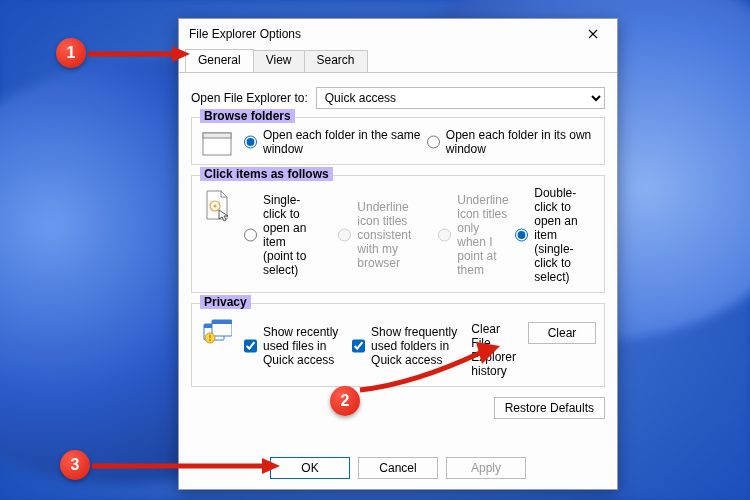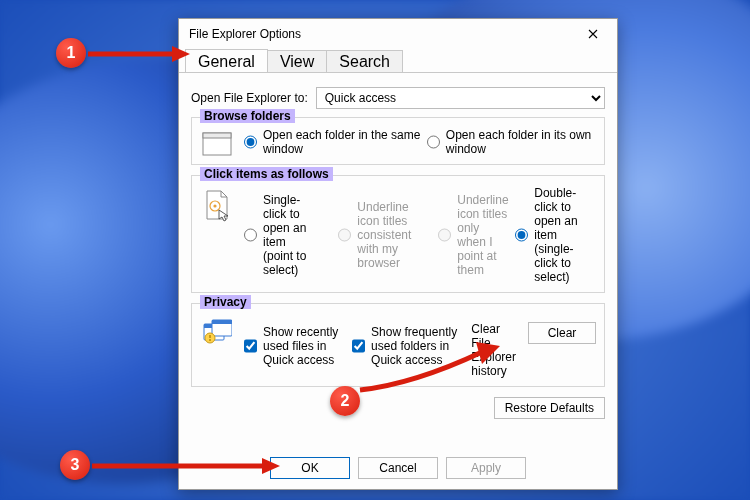--- a/index.html
+++ b/index.html
@@ -55,21 +55,21 @@
 
   
   .tabstrip {
     display:flex; align-items:flex-end; height:24px;
     padding-left: 6px;
     border-bottom: 1px solid #c8c8c8;
   }
   .tab {
     height: 22px; padding: 2px 12px 0 12px;
     border: 1px solid #c8c8c8; border-bottom: none;
-    background:#f1f1f1; font-size:16px; color:#000;
+    background:#f1f1f1; font-size:12px; color:#000;
     margin-right:-1px; cursor:pointer;
     position: relative;
   }
   .tab.active {
     background:#fdfdfd; height:23px; padding-top:3px;
     z-index: 2;
   }
 
   .content { padding: 10px 12px 6px 12px; }
 

